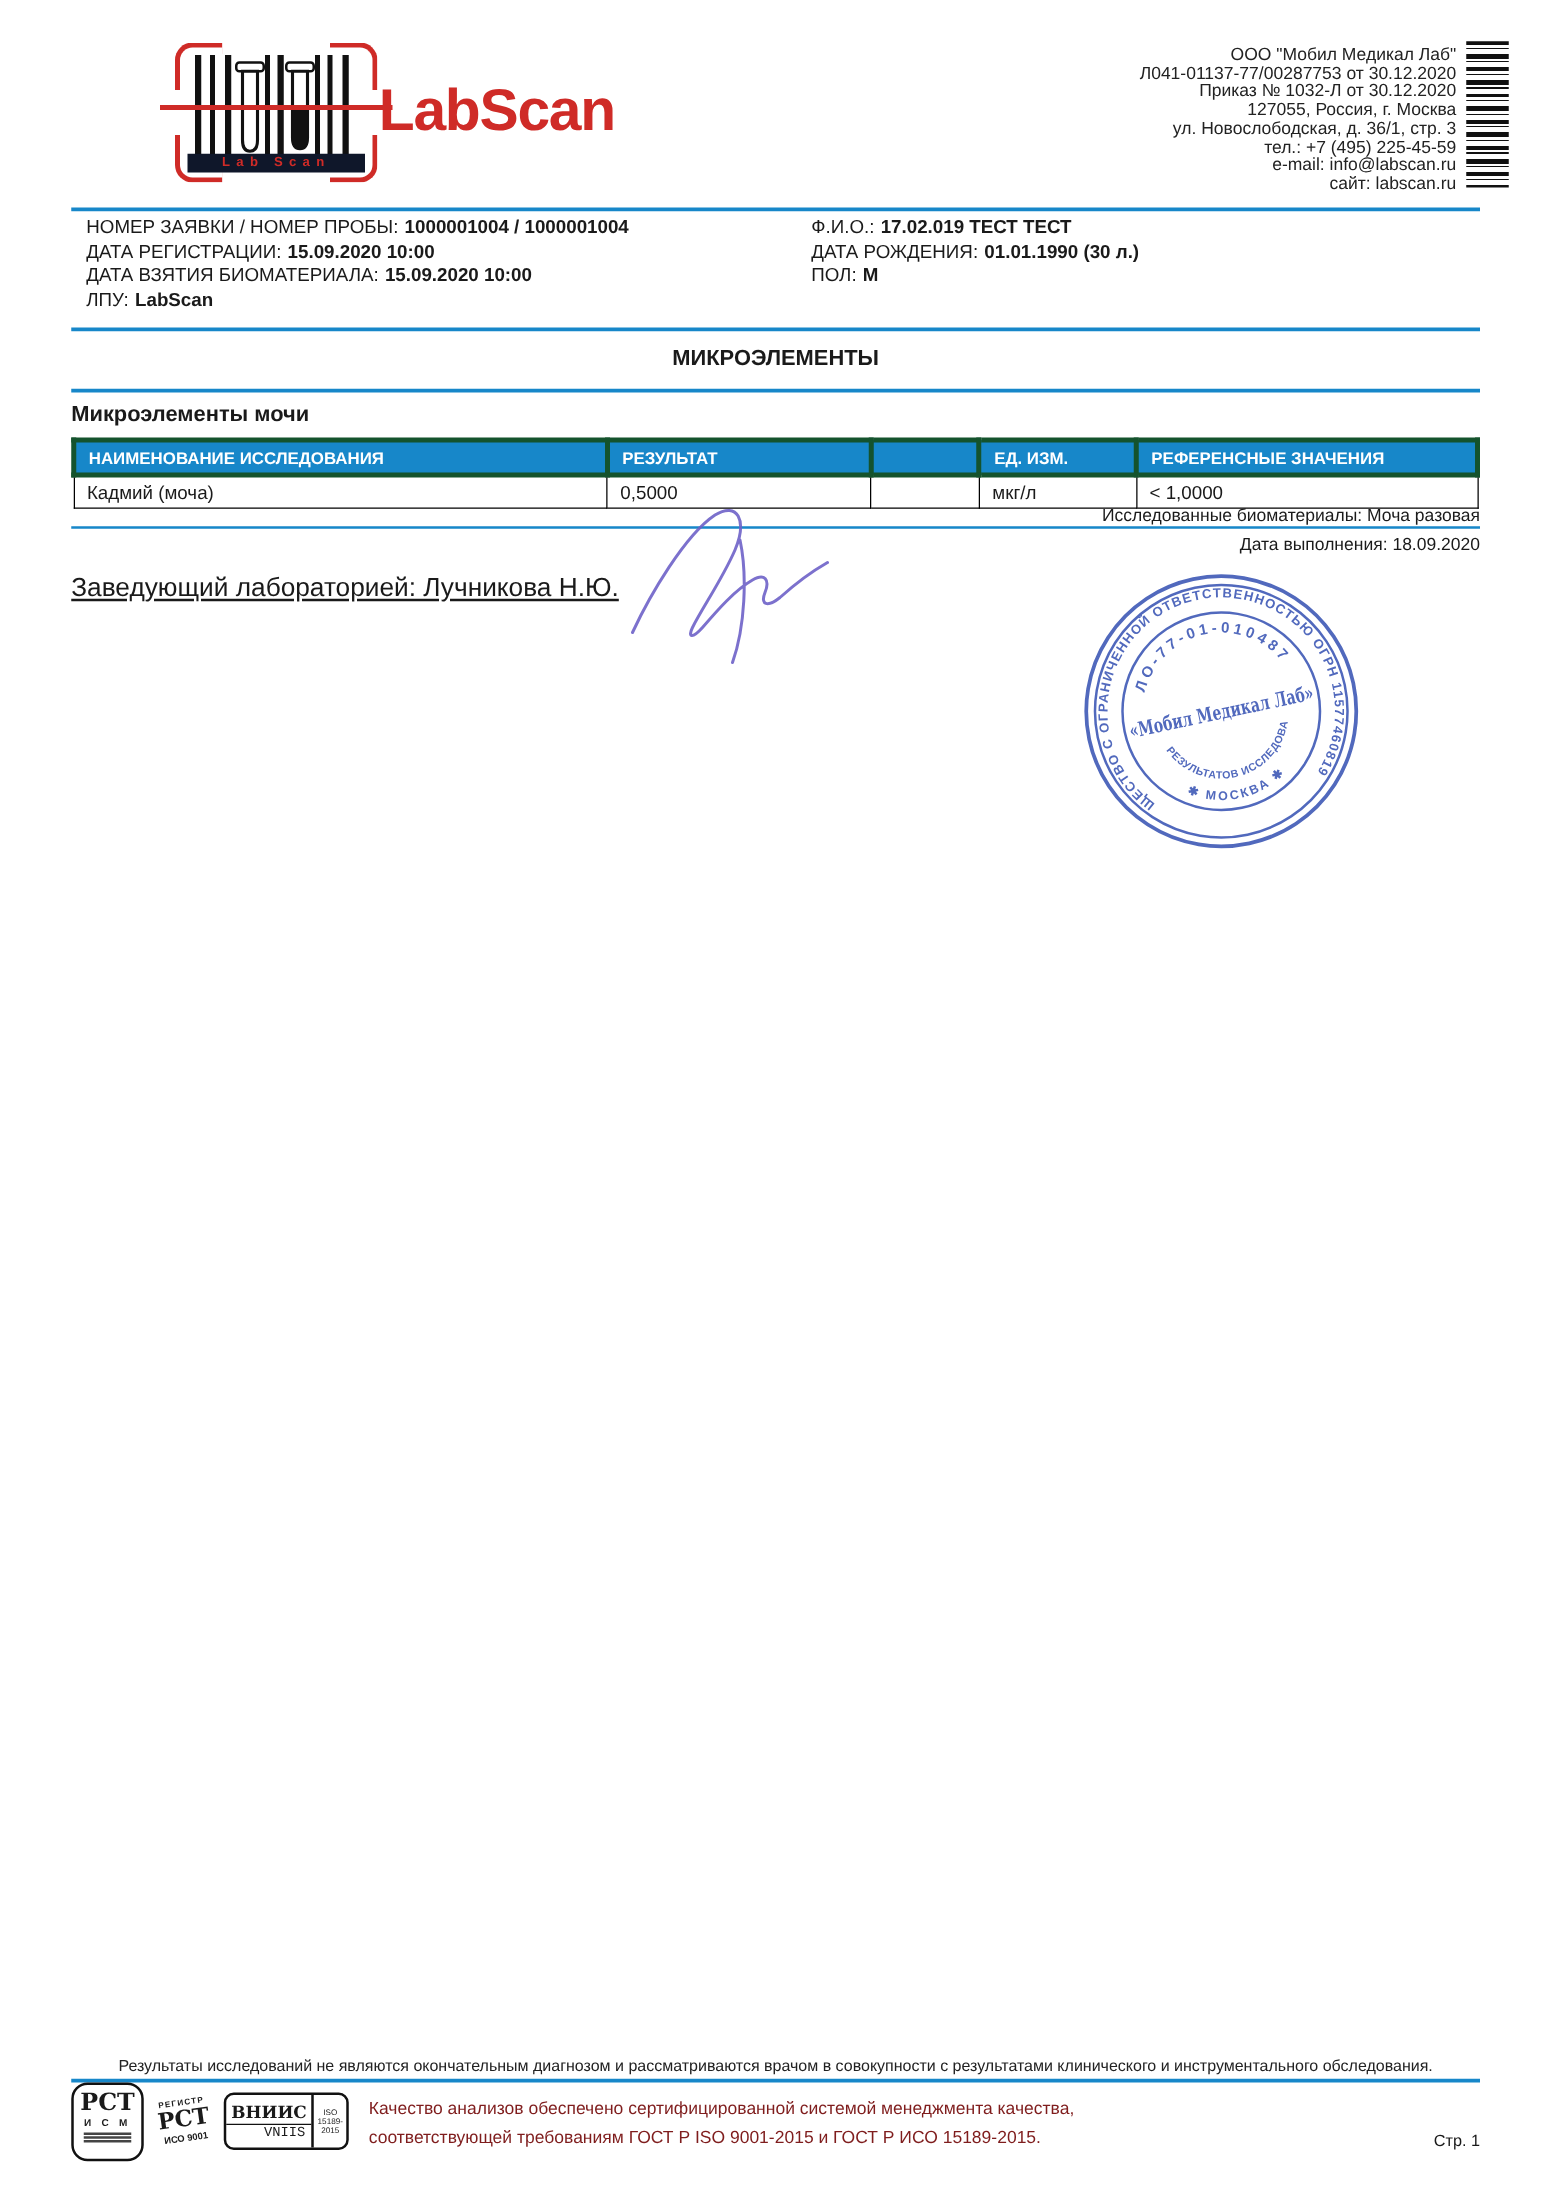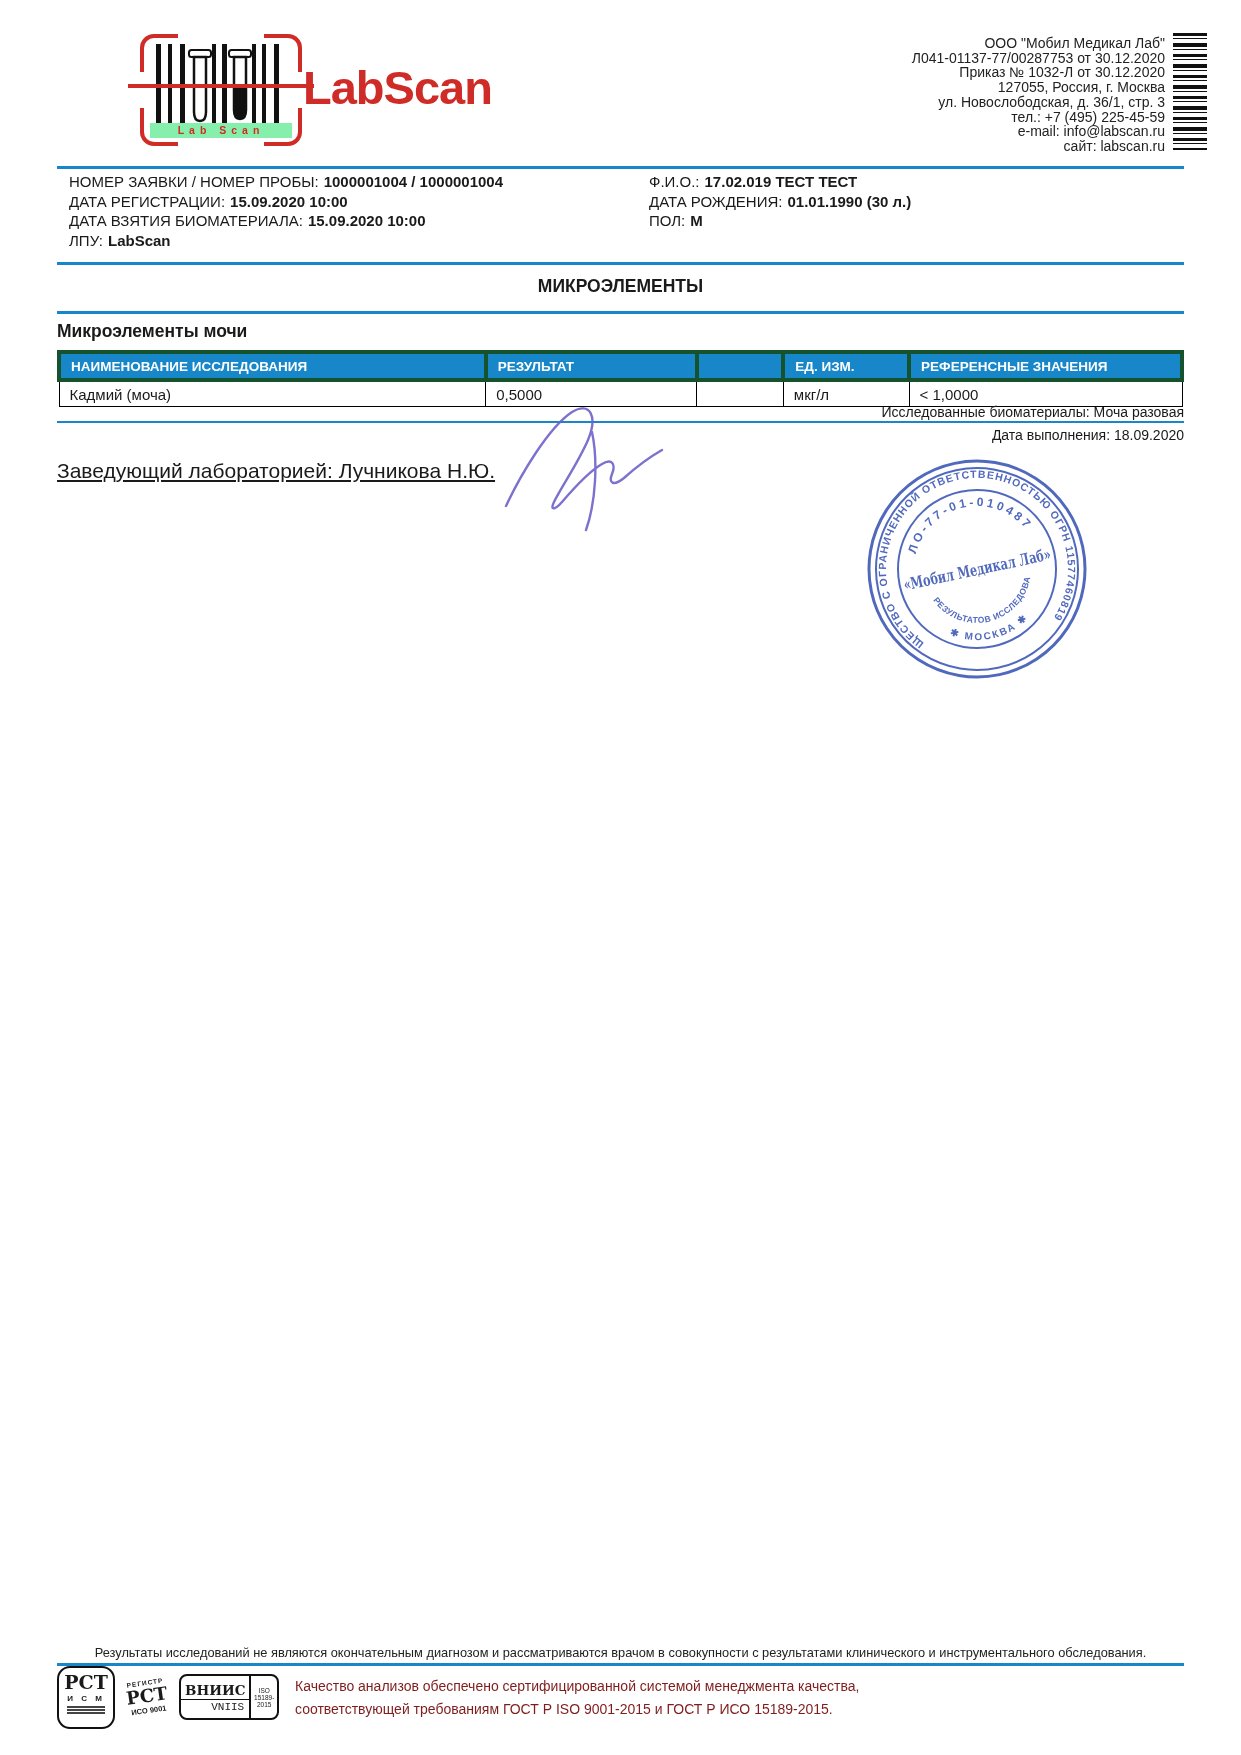--- a/index.html
+++ b/index.html
@@ -10,21 +10,21 @@
 
   
   .logo-mark { position:absolute; left:140px; top:34px; width:162px; height:112px; }
   .corner { position:absolute; width:34px; height:34px; border:0 solid #cf2b27; }
   .corner.tl { left:0; top:0; border-left-width:4px; border-top-width:4px; border-top-left-radius:14px; }
   .corner.tr { right:0; top:0; border-right-width:4px; border-top-width:4px; border-top-right-radius:14px; }
   .corner.bl { left:0; bottom:0; border-left-width:4px; border-bottom-width:4px; border-bottom-left-radius:14px; }
   .corner.br { right:0; bottom:0; border-right-width:4px; border-bottom-width:4px; border-bottom-right-radius:14px; }
   .bars-svg { position:absolute; left:16px; top:10px; }
   .strike { position:absolute; left:-12px; right:-12px; top:50px; height:4px; background:#cf2b27; z-index:3; }
-  .logo-mark-label { position:absolute; left:10px; right:10px; bottom:8px; height:15px; background:#86efac;
+  .logo-mark-label { position:absolute; left:10px; right:10px; bottom:8px; height:15px; background:#0f172a;
                      color:#cf2b27; font-size:10.5px; font-weight:bold; letter-spacing:5px;
                      text-align:center; z-index:2; line-height:15px; }
   .wordmark { position:absolute; left:303px; top:64px; font-size:47px; font-weight:bold;
               color:#cf2b27; line-height:1; letter-spacing:-1px; }
 
   .company { position:absolute; right:76px; top:36px; text-align:right; font-size:14px;
              line-height:14.7px; color:#222; }
   .barcode { position:absolute; left:1173px; top:33px; width:34px; height:117px;
              background:repeating-linear-gradient(to bottom,
                #111 0 3px, #fff 3px 5px, #111 5px 6px, #fff 6px 10px,
@@ -257,14 +257,15 @@
       </div>
       <div class="c3side">ISO 15189-2015</div>
     </div>
   </div>
 
   <div class="quality">
     <div>Качество анализов обеспечено сертифицированной системой менеджмента качества,</div>
     <div>соответствующей требованиям ГОСТ Р ISO 9001-2015 и ГОСТ Р ИСО 15189-2015.</div>
   </div>
 
+  <div class="pagenum">Стр. 1</div>
 
 </div>
 
 </body></html>

